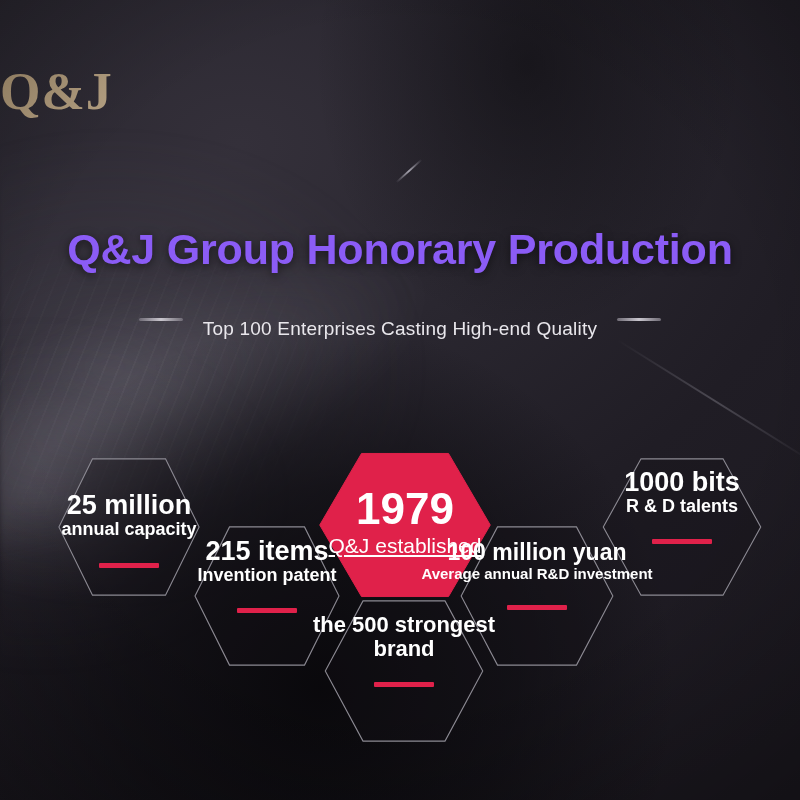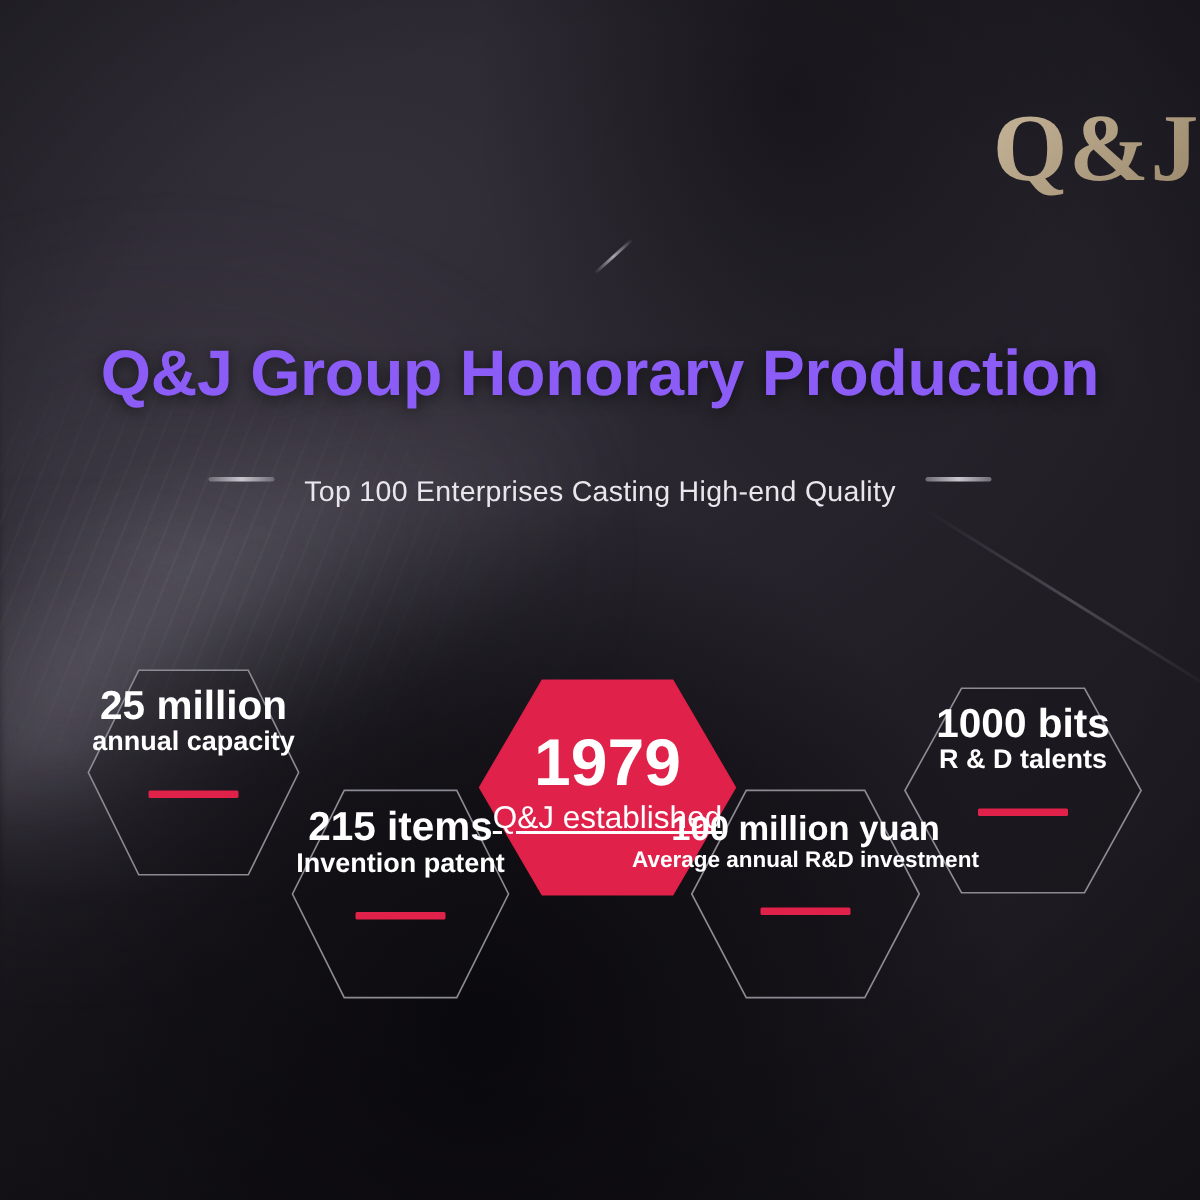--- a/index.html
+++ b/index.html
@@ -57,23 +57,23 @@
   }
   .bg-streak {
     position:absolute; left:600px; top:400px; width:230px; height:1.5px;
     background:linear-gradient(90deg, rgba(180,178,190,0) 0%, rgba(190,188,200,0.28) 50%, rgba(180,178,190,0) 100%);
     transform:rotate(32deg);
   }
 
   
   .logo {
     position:absolute; top:62px; left:0; width:100%;
-    text-align:right;
+    text-align:left;
     font-family:"Liberation Serif", serif;
-    font-size:64px; font-weight:700; letter-spacing:1px;
+    font-size:52px; font-weight:700; letter-spacing:1px;
     background:linear-gradient(135deg,#8d7a5f 0%,#b9a587 22%,#e6dcc6 52%,#cdbda0 72%,#9a876b 100%);
     -webkit-background-clip:text; background-clip:text;
     color:transparent; -webkit-text-fill-color:transparent;
   }
 
   .headline {
     position:absolute; top:225px; left:0; width:100%;
     text-align:center;
     color:#8b5cf6;
     font-size:43px; font-weight:700; letter-spacing:-0.2px;
@@ -101,21 +101,21 @@
     position:relative; z-index:2;
     display:flex; flex-direction:column; align-items:center;
     width:100%;
     padding-bottom:18px;
   }
   .hex .big   { color:#ffffff; font-weight:700; line-height:1.05; white-space:nowrap; }
   .hex .small { color:#ffffff; font-weight:700; line-height:1.2; white-space:nowrap; }
   .hex .bar   { width:60px; height:5px; background:#e0214a; margin-top:22px; border-radius:1px; }
 
   
-  .h-capacity { left:56px;  top:444px; width:146px; height:142px; }
+  .h-capacity { left:56px;  top:456px; width:146px; height:142px;justify-content:flex-end; }
   .h-capacity .big   { font-size:27px; }
   .h-capacity .small { font-size:18px; }
 
   .h-patent   { left:192px; top:524px; width:150px; height:144px; }
   .h-patent .big   { font-size:27px; }
   .h-patent .small { font-size:18px; }
 
   .h-year     { left:318px; top:452px; width:174px; height:146px; }
   .h-year .big   { color:#fff; font-size:44px; font-weight:700; }
   .h-year .small { color:#fff; font-size:21px; font-weight:400;text-decoration:underline; }
@@ -194,20 +194,32 @@
       <svg viewBox="0 0 100 100" preserveAspectRatio="none">
         <polygon points="25,1 75,1 99,50 75,99 25,99 1,50" fill="#e0214a" stroke="#e0214a" stroke-width="1" vector-effect="non-scaling-stroke"></polygon>
       </svg>
     </div>
     <div class="content">
       <div class="big">1979</div>
       <div class="small">Q&amp;J established</div>
     </div>
   </div>
 
+  <div class="hex h-brand">
+    <div class="shape">
+      <svg viewBox="0 0 100 100" preserveAspectRatio="none">
+        <polygon points="25,2 75,2 98,50 75,98 25,98 2,50" fill="rgba(20,18,24,0.34)" stroke="#8c8a93" stroke-width="1.1" vector-effect="non-scaling-stroke"></polygon>
+      </svg>
+    </div>
+    <div class="content shift">
+      <div class="big">the 500 strongest</div>
+      <div class="big l2">brand</div>
+      <div class="bar"></div>
+    </div>
+  </div>
 
   <div class="hex h-rd">
     <div class="shape">
       <svg viewBox="0 0 100 100" preserveAspectRatio="none">
         <polygon points="25,2 75,2 98,50 75,98 25,98 2,50" fill="rgba(20,18,24,0.34)" stroke="#8c8a93" stroke-width="1.1" vector-effect="non-scaling-stroke"></polygon>
       </svg>
     </div>
     <div class="content shift">
       <div class="big">100 million yuan</div>
       <div class="small">Average annual R&amp;D investment</div>

